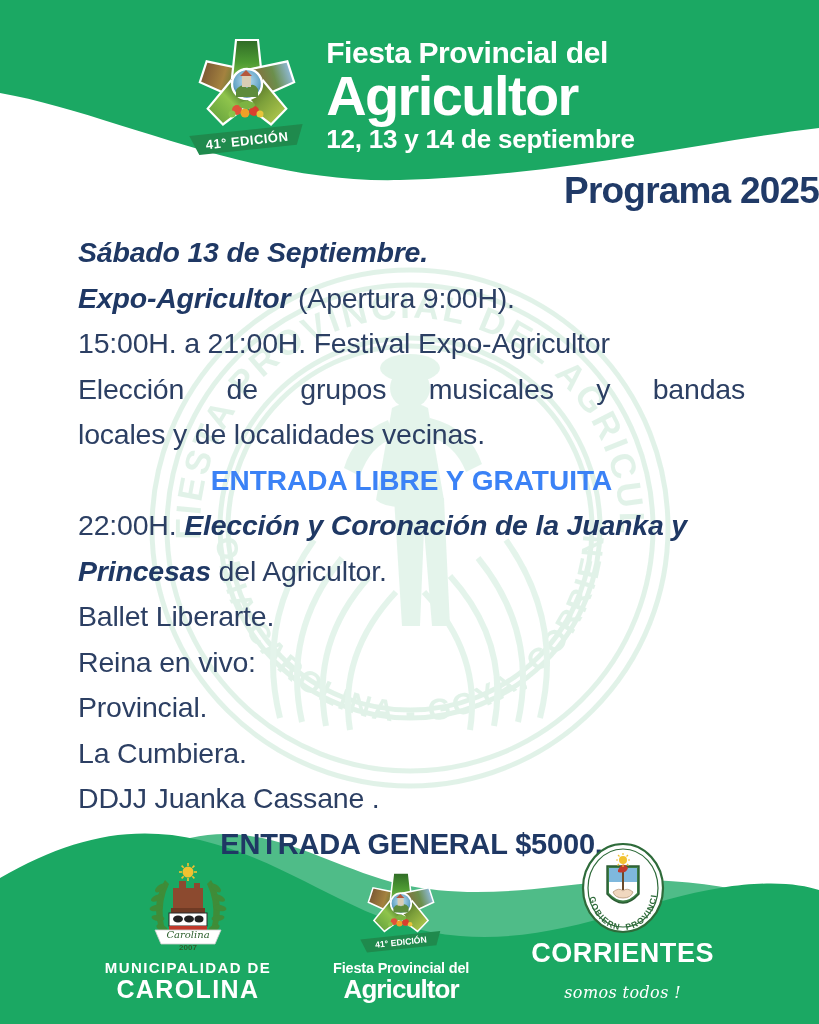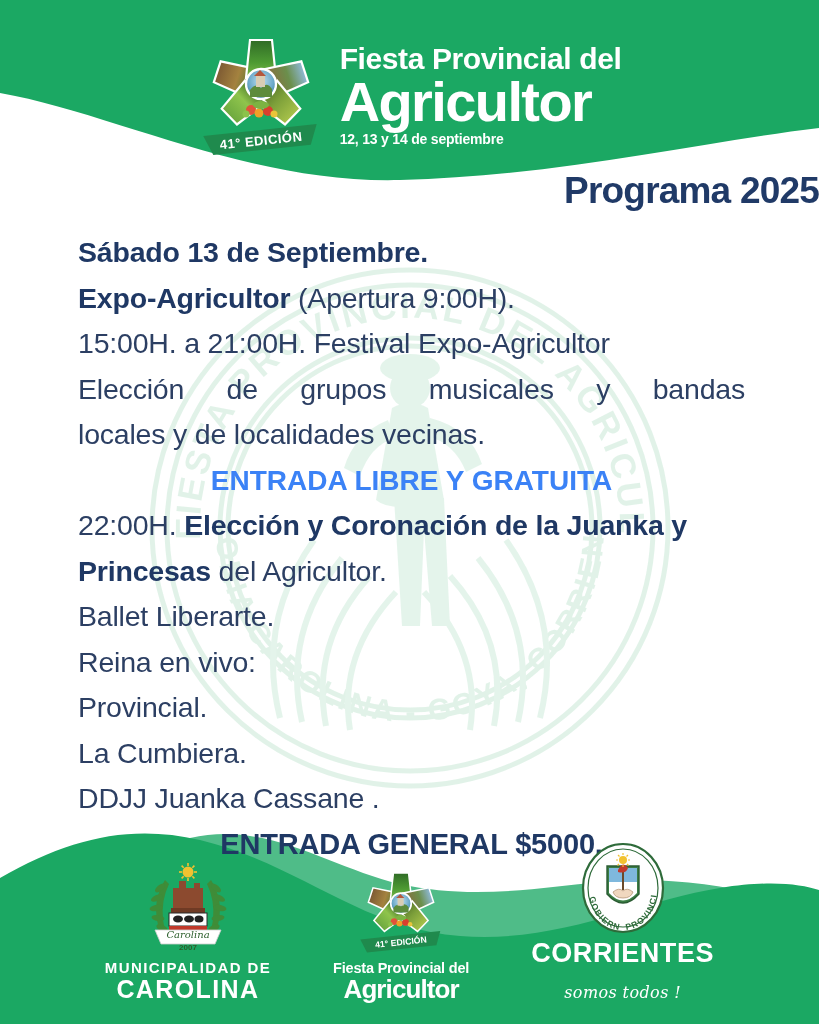--- a/index.html
+++ b/index.html
@@ -64,21 +64,21 @@
     margin-bottom: 1px;
   }
   .ht-line2 {
     font-size: 56px;
     font-weight: bold;
     letter-spacing: -1.6px;
     line-height: 0.95;
     margin-bottom: 4px;
   }
   .ht-line3 {
-    font-size: 14px;
+    font-size: 26px;
     font-weight: bold;
     letter-spacing: -0.2px;
   }
 
   
   .watermark {
     position: absolute;
     left: 50%;
     top: 248px;
     transform: translateX(-50%);
@@ -112,21 +112,21 @@
     padding: 0 74px 0 78px;
   }
 
   .pline {
     font-size: 28.5px;
     line-height: 45.5px;
     color: #2c3f63;
     white-space: nowrap;
     letter-spacing: -0.2px;
   }
-  .pline b { font-weight: bold; color: #1f3864; }
+  .pline b { font-weight: bold; color: #1f3864; font-style: italic; }
   .pline.center {
     text-align: center;
     font-weight: bold;
     font-size: 28px;
     letter-spacing: 0px;
     color: #3b82f6;
   }
   .pline.justify {
     white-space: normal;
     text-align: justify;

